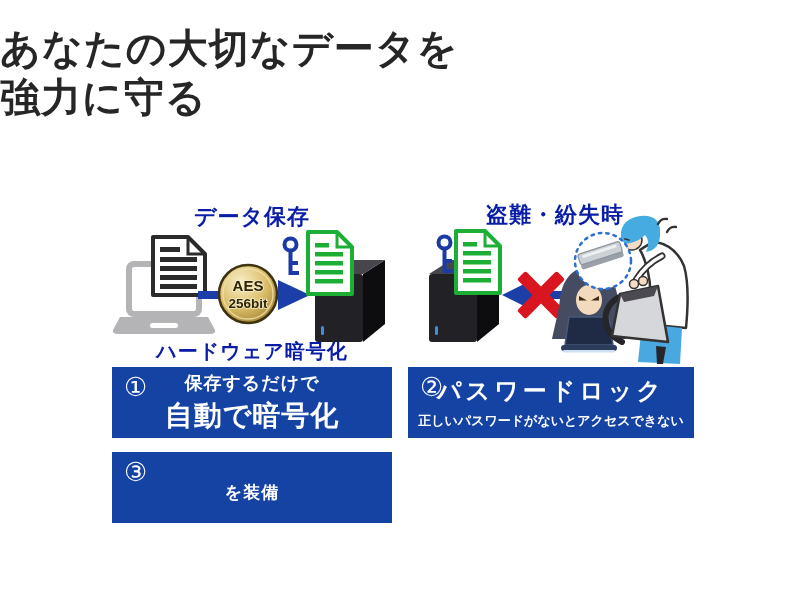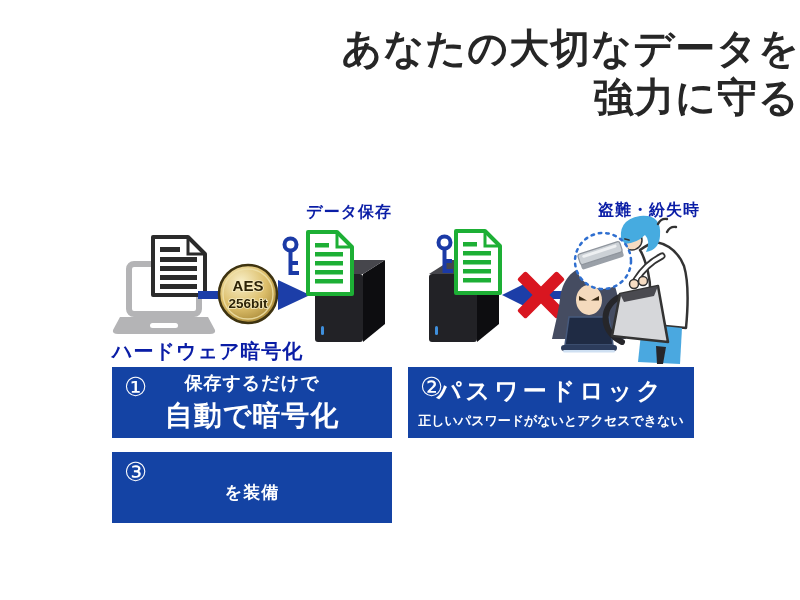--- a/index.html
+++ b/index.html
@@ -2,28 +2,28 @@
 <html><head>
 <meta charset="utf-8">
 <style>
   html,body{margin:0;padding:0;background:#fff;}
   .canvas{
     position:relative;width:800px;height:600px;background:#ffffff;overflow:hidden;
     font-family:"Liberation Sans","DejaVu Sans",sans-serif;
   }
   .abs{position:absolute;}
   .title{
-    position:absolute;left:0;top:24px;width:800px;text-align:right;
+    position:absolute;left:0;top:24px;width:800px;text-align:left;
     font-size:40px;font-weight:800;color:#262626;line-height:1.22;letter-spacing:1px;
   }
   .sec-header{
-    position:absolute;text-align:right;font-size:16px;font-weight:800;color:#0a1da6;letter-spacing:1px;
+    position:absolute;text-align:center;font-size:22px;font-weight:800;color:#0a1da6;letter-spacing:1px;
   }
   .caption{
-    position:absolute;font-size:20px;font-weight:800;color:#0a1da6;letter-spacing:1px;
+    position:absolute;text-align:center;font-size:20px;font-weight:800;color:#0a1da6;letter-spacing:1px;
   }
   .feature-box{
     position:absolute;height:71px;background:#1443a4;color:#ffffff;
     display:flex;flex-direction:column;align-items:center;justify-content:center;
   }
   .fnum{
     position:absolute;left:12px;top:7px;font-size:26px;line-height:1;color:#ffffff;font-weight:400;
   }
   .fline{white-space:nowrap;font-weight:800;}
   .b1-l1{font-size:18px;letter-spacing:1px;}

